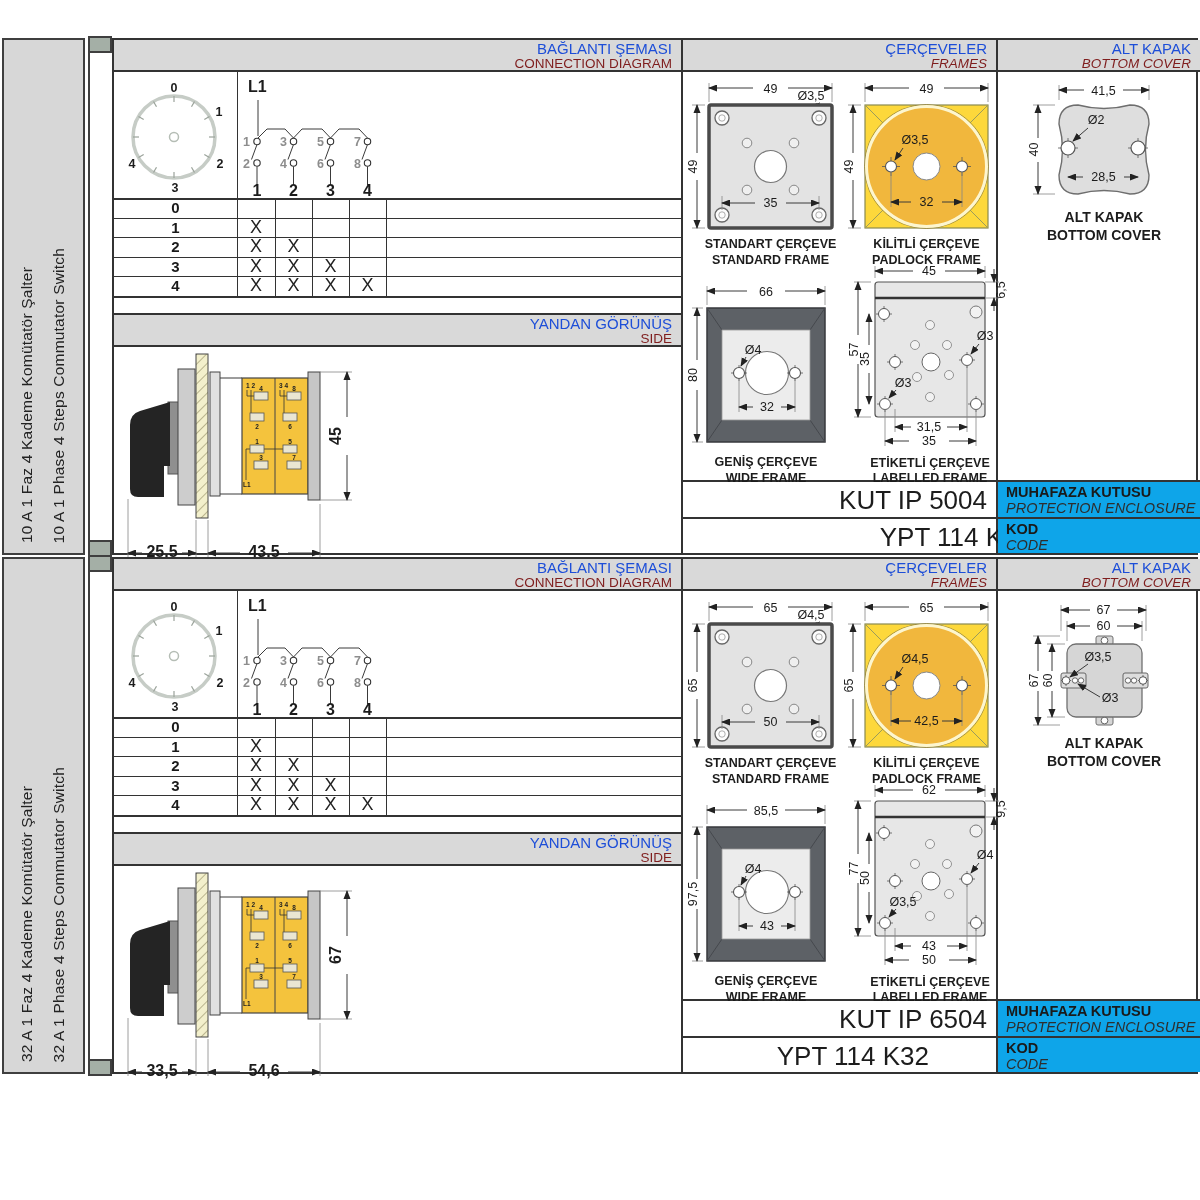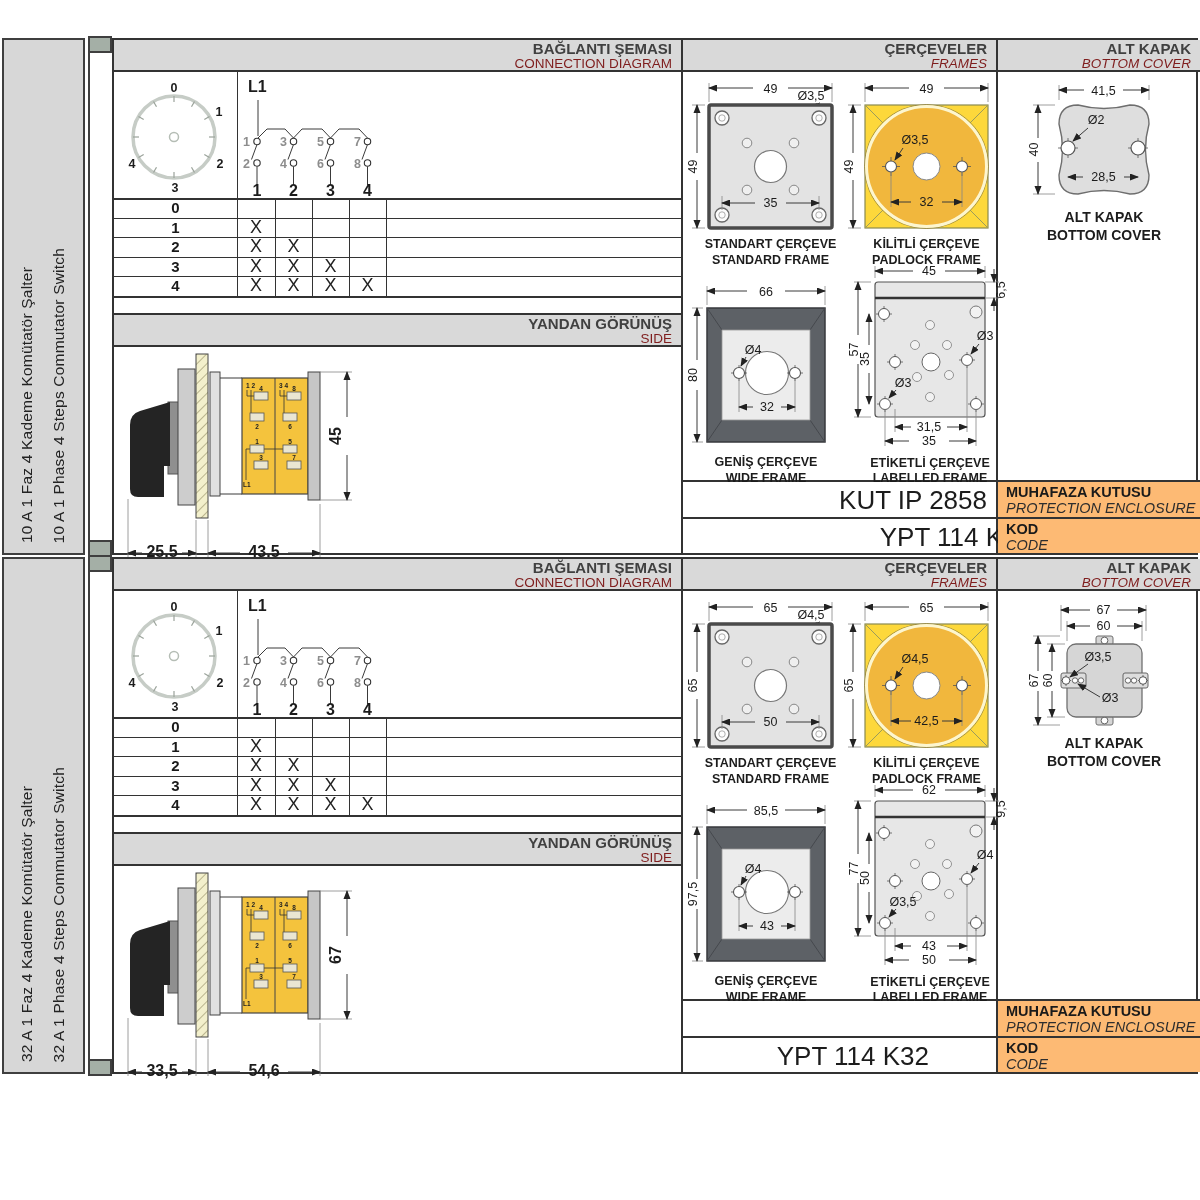--- a/index.html
+++ b/index.html
@@ -11,31 +11,31 @@
   .vtext{position:absolute;bottom:10px;writing-mode:vertical-rl;transform:rotate(180deg);
          font-size:15.5px;color:#222;white-space:nowrap;letter-spacing:.2px}
   .spine{position:absolute;left:88px;top:0;width:24px;height:517px;background:#fff;
          border-left:2px solid #3f3f3f;box-sizing:border-box}
   .tab{position:absolute;left:-2px;width:24px;height:17px;background:#a4afa6;
        border:2px solid #3f3f3f;box-sizing:border-box}
   .main{position:absolute;left:112px;top:0;width:1086px;height:517px;background:#fff;
         border:2px solid #333;box-sizing:border-box}
   .hcell{position:absolute;top:0;height:32px;background:#d9d9d9;border-bottom:2px solid #333;
          box-sizing:border-box;text-align:right;padding:1px 9px 0 0}
-  .ht{font-weight:bold;font-size:15px;line-height:16px;color:#404040}
+  .ht{font-weight:normal;font-size:15px;line-height:16px;color:#1d4ed8}
   .he{font-size:13.5px;line-height:14px;color:#7f1d1d}
   .it{font-style:italic}
   .hl{position:absolute;background:#333}
   .vl{position:absolute;background:#333}
   .band{position:absolute;background:#d9d9d9;border-top:2px solid #333;border-bottom:2px solid #333;
         box-sizing:border-box;text-align:right;padding:1px 9px 0 0}
   .cell-lbl{position:absolute;font-weight:bold;font-size:15px;text-align:center}
   .xmark{position:absolute;font-size:18px;text-align:center;color:#222}
   .code-val{position:absolute;text-align:right;font-size:26px;color:#1c1c1c;padding-right:9px;box-sizing:border-box}
-  .code-lbl{position:absolute;background:#fdba74;padding:2px 0 0 8px;box-sizing:border-box}
+  .code-lbl{position:absolute;background:#0ea5e9;padding:2px 0 0 8px;box-sizing:border-box}
   .cl1{font-weight:bold;font-size:14.5px;line-height:16px}
   .cl2{font-style:italic;font-size:14.5px;line-height:16px;color:#2e2e2e}
   svg{position:absolute;overflow:visible}
   text{font-family:"Liberation Sans",sans-serif}
   .dt{font-size:12.5px;fill:#1c1c1c}
   .db{font-weight:bold}
   .gray{fill:#8d8d8d}
   .big{font-size:16px;font-weight:bold;fill:#1c1c1c}
   .tiny{font-size:6.5px;font-weight:bold;fill:#222}
   .ttl{font-size:12.5px;font-weight:bold;fill:#1c1c1c}
@@ -445,21 +445,21 @@
       </g>
       <text class="dt" x="86" y="42" text-anchor="middle">Ø2</text>
       <line class="dl" x1="78" y1="46" x2="63" y2="59" marker-end="url(#ae)"></line>
       <line class="dl" x1="58" y1="95" x2="73" y2="95" marker-start="url(#as)"></line>
       <line class="dl" x1="114" y1="95" x2="128" y2="95" marker-end="url(#ae)"></line>
       <text class="dt" x="93.5" y="99" text-anchor="middle">28,5</text>
       <text class="ttl" style="font-size:14px" x="94" y="140" text-anchor="middle">ALT KAPAK</text>
       <text class="ttl" style="font-size:14px" x="94" y="158" text-anchor="middle">BOTTOM COVER</text>
     </svg>
 
-    <div class="code-val" style="left:567px;top:442px;width:315px;line-height:36px">KUT IP 2858</div>
+    <div class="code-val" style="left:567px;top:442px;width:315px;line-height:36px">KUT IP 5004</div>
     <div class="code-lbl" style="left:884px;top:442px;width:202px;height:35px">
       <div class="cl1">MUHAFAZA KUTUSU</div>
       <div class="cl2">PROTECTION ENCLOSURE</div>
     </div>
     <div class="code-val" style="left:567px;top:479px;width:360px;line-height:36px">YPT 114 K10</div>
     <div class="code-lbl" style="left:884px;top:479px;width:202px;height:34px">
       <div class="cl1">KOD</div>
       <div class="cl2">CODE</div>
     </div>
 
@@ -867,20 +867,21 @@
         <circle cx="133" cy="79.5" r="3.8" fill="#fff" stroke="#555" stroke-width="1"></circle>
       </g>
       <text class="dt" x="88" y="60" text-anchor="middle">Ø3,5</text>
       <line class="dl" x1="78" y1="63" x2="60" y2="76" marker-end="url(#ae)"></line>
       <text class="dt" x="100" y="101" text-anchor="middle">Ø3</text>
       <line class="dl" x1="90" y1="96" x2="68" y2="83" marker-end="url(#ae)"></line>
       <text class="ttl" style="font-size:14px" x="94" y="147" text-anchor="middle">ALT KAPAK</text>
       <text class="ttl" style="font-size:14px" x="94" y="165" text-anchor="middle">BOTTOM COVER</text>
     </svg>
 
+    <div class="code-val" style="left:567px;top:442px;width:315px;line-height:36px">KUT IP 6504</div>
     <div class="code-lbl" style="left:884px;top:442px;width:202px;height:35px">
       <div class="cl1">MUHAFAZA KUTUSU</div>
       <div class="cl2">PROTECTION ENCLOSURE</div>
     </div>
     <div class="code-val" style="left:567px;top:479px;width:257px;line-height:36px">YPT 114 K32</div>
     <div class="code-lbl" style="left:884px;top:479px;width:202px;height:34px">
       <div class="cl1">KOD</div>
       <div class="cl2">CODE</div>
     </div>
 

